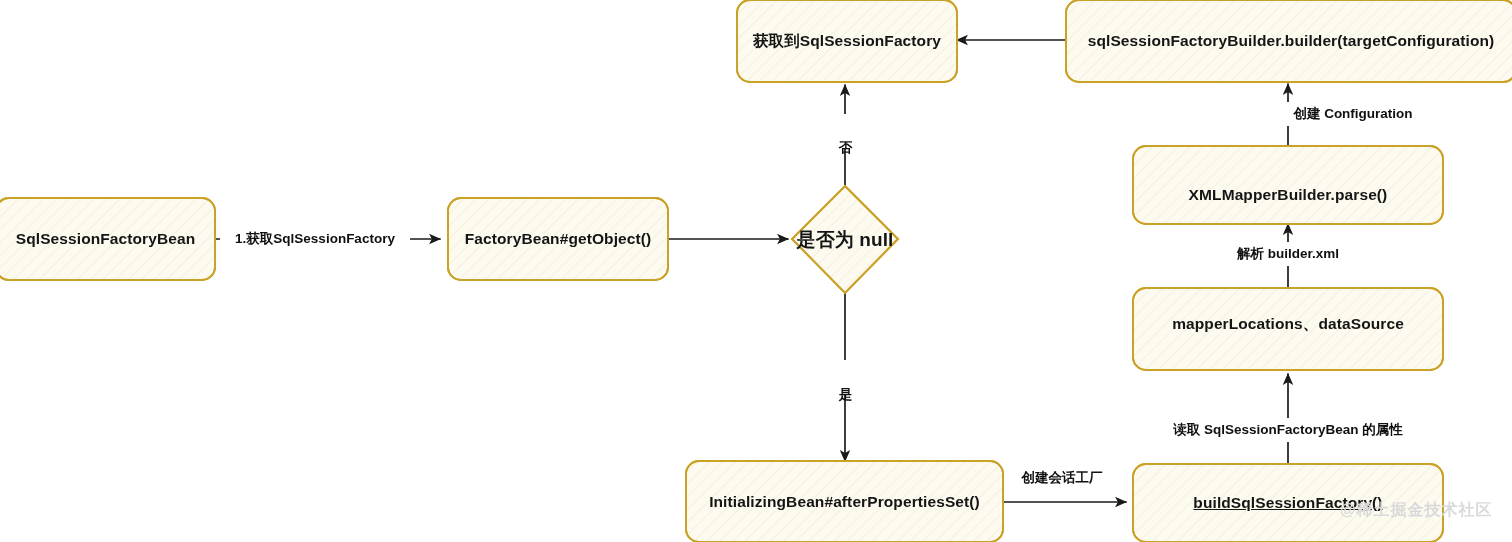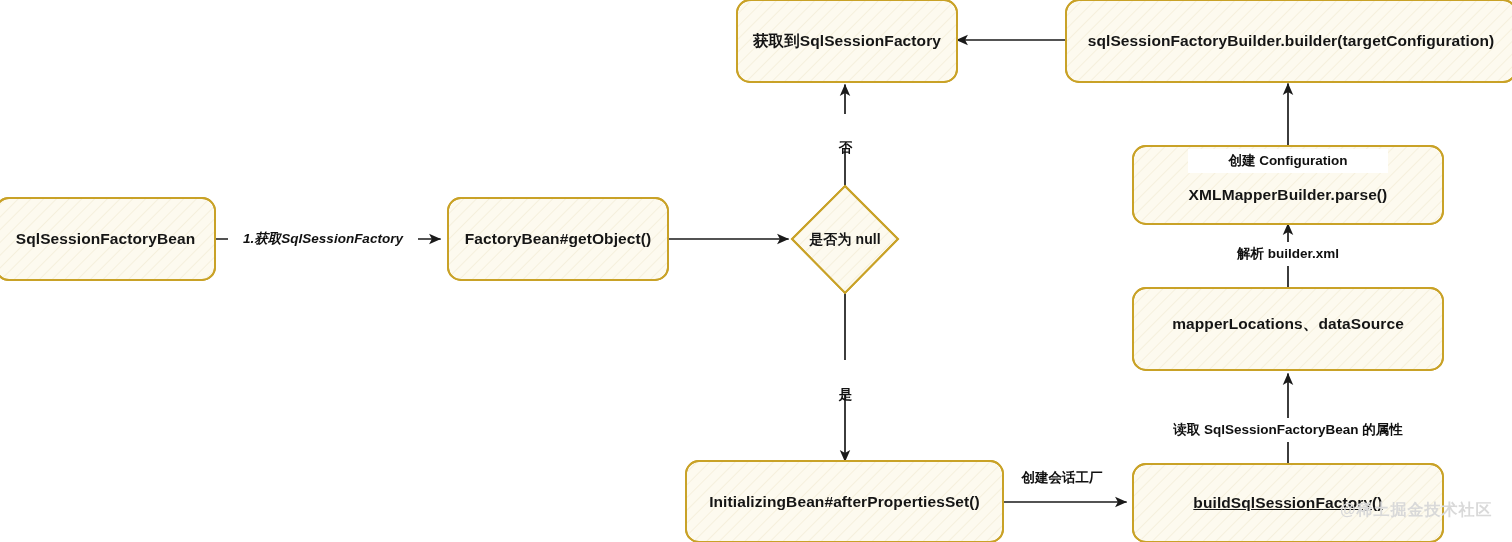--- a/index.html
+++ b/index.html
@@ -29,21 +29,21 @@
     justify-content: center;
     text-align: center;
     color: #151515;
     font-size: 15.5px;
     font-weight: 600;
     letter-spacing: 0.1px;
     white-space: nowrap;
     pointer-events: none;
   }
   .node-label.small {
-    font-size: 14px;
+    font-size: 19px;
   }
   .edge-label {
     position: absolute;
     display: flex;
     align-items: center;
     justify-content: center;
     text-align: center;
     color: #101010;
     font-size: 13.5px;
     font-weight: 600;
@@ -172,29 +172,29 @@
   <div class="node-label" style="left:1066px; top:0px; width:450px; height:82px;">sqlSessionFactoryBuilder.builder(targetConfiguration)</div>
 
   <div class="node-label" style="left:1133px; top:146px; width:310px; height:98px;">XMLMapperBuilder.parse()</div>
 
   <div class="node-label" style="left:1133px; top:288px; width:310px; height:72px;">mapperLocations、dataSource</div>
 
   <div class="node-label" style="left:1133px; top:464px; width:310px; height:78px;text-decoration:underline;">buildSqlSessionFactory()</div>
 
   <div class="node-label" style="left:686px; top:461px; width:317px; height:81px;">InitializingBean#afterPropertiesSet()</div>
 
-  <div class="edge-label" style="left:228px; top:227px; width:190px; height:24px;font-style:italic;">1.获取SqlSessionFactory</div>
+  <div class="edge-label" style="left:220px; top:227px; width:190px; height:24px;">1.获取SqlSessionFactory</div>
 
   <div class="edge-label vertical" style="left:834px; top:114px; width:22px; height:34px;">否</div>
 
   <div class="edge-label vertical" style="left:834px; top:360px; width:22px; height:34px;">是</div>
 
   <div class="edge-label" style="left:1013px; top:466px; width:98px; height:24px;">创建会话工厂</div>
 
   <div class="edge-label" style="left:1139px; top:418px; width:298px; height:24px;">读取 SqlSessionFactoryBean 的属性</div>
 
   <div class="edge-label" style="left:1188px; top:242px; width:200px; height:24px;">解析 builder.xml</div>
 
-  <div class="edge-label" style="left:1188px; top:102px; width:200px; height:24px;margin-top:47px;">创建 Configuration</div>
+  <div class="edge-label" style="left:1253px; top:102px; width:200px; height:24px;">创建 Configuration</div>
 
   <div class="watermark" style="left:1340px; top:500px;">@稀土掘金技术社区</div>
 
 </div>
 
 </body></html>

